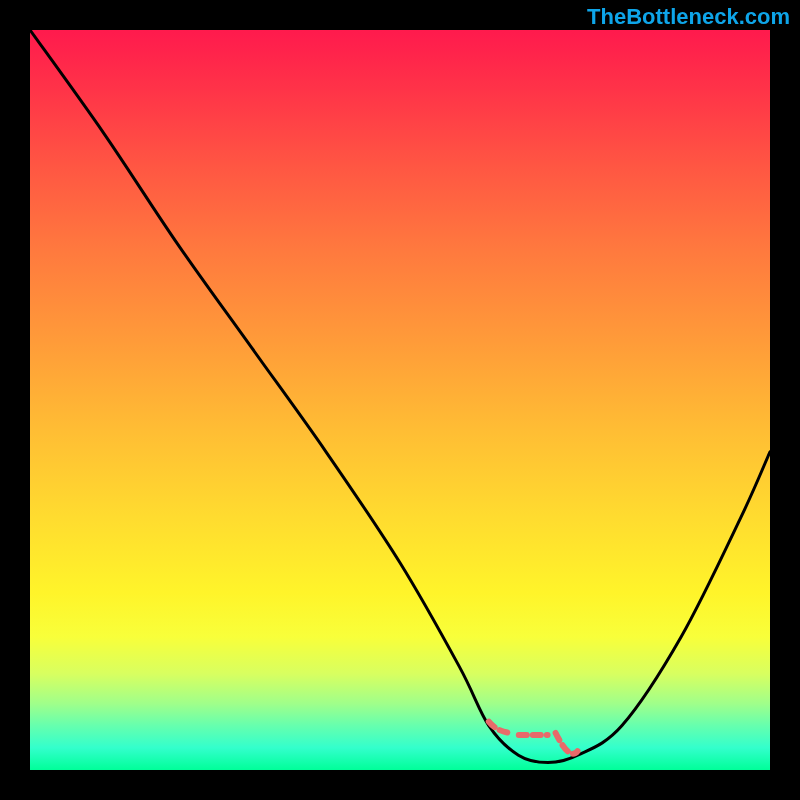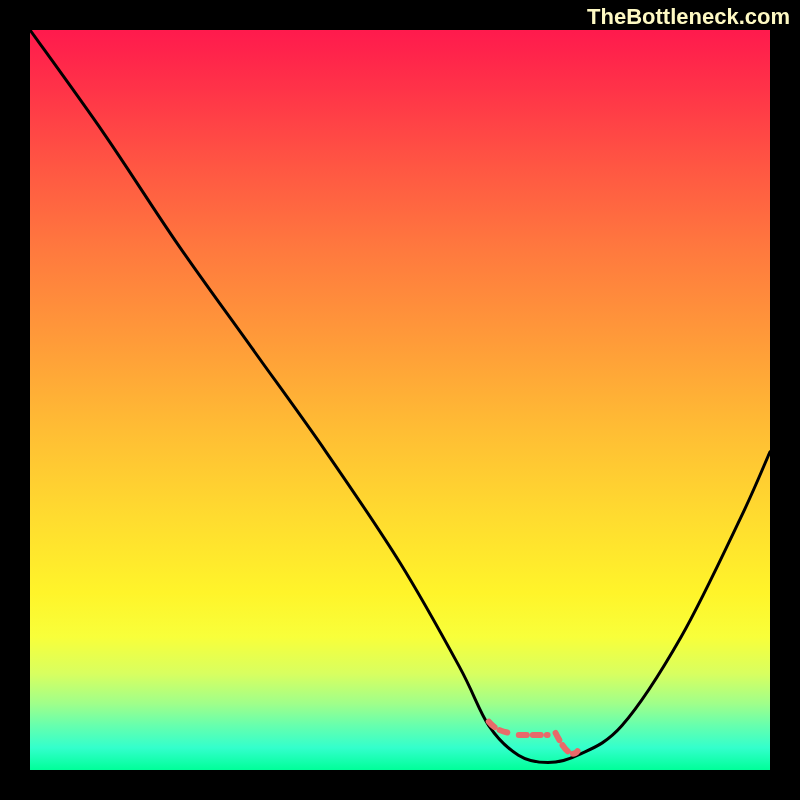--- a/index.html
+++ b/index.html
@@ -8,21 +8,21 @@
     width: 800px;
     height: 800px;
     background: #000;
     position: relative;
     font-family: Arial, sans-serif;
   }
   .watermark {
     position: absolute;
     top: 4px;
     right: 10px;
-    color: #fef9c3;
+    color: #0ea5e9;
     font-size: 22px;
     font-weight: bold;
     z-index: 10;
   }
   .plot-area {
     position: absolute;
     left: 30px;
     top: 30px;
     width: 740px;
     height: 740px;

